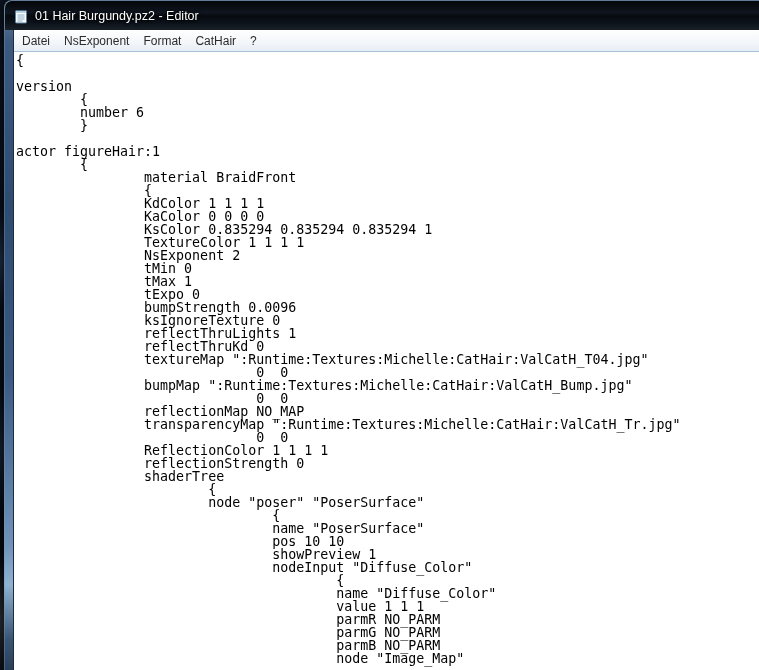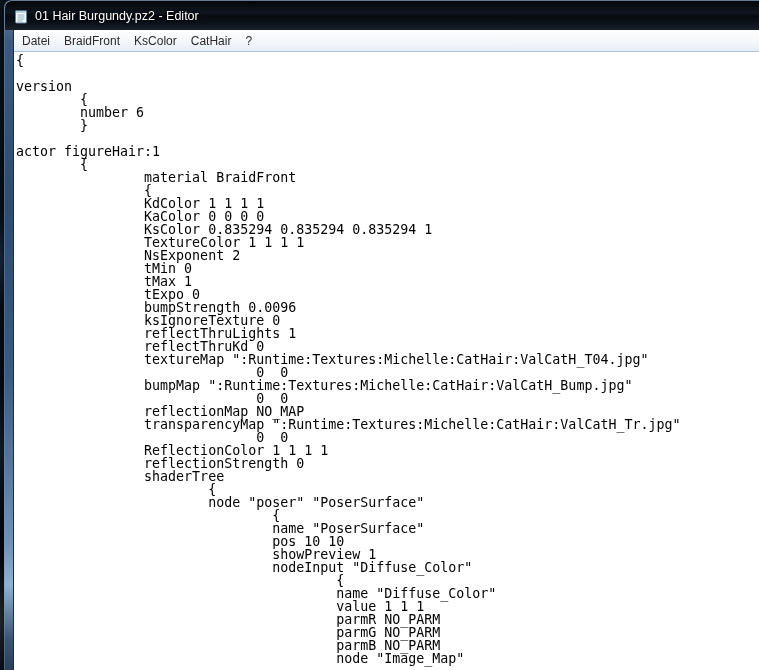--- a/index.html
+++ b/index.html
@@ -75,22 +75,22 @@
         <line x1="4.5" y1="9" x2="11.5" y2="9" stroke="#7fa8c8" stroke-width="0.9"></line>
         <line x1="4.5" y1="11" x2="11.5" y2="11" stroke="#7fa8c8" stroke-width="0.9"></line>
         <line x1="4.5" y1="13" x2="9.5" y2="13" stroke="#7fa8c8" stroke-width="0.9"></line>
       </svg>
     </span>
     <span class="title-text">01 Hair Burgundy.pz2 - Editor</span>
   </div>
   <div class="window-body">
     <div class="menubar">
       <span class="menu-item">Datei</span>
-      <span class="menu-item">BraidFront</span>
-      <span class="menu-item">KsColor</span>
+      <span class="menu-item">NsExponent</span>
+      <span class="menu-item">Format</span>
       <span class="menu-item">CatHair</span>
       <span class="menu-item">?</span>
     </div>
     <pre class="editor">{
 
 version
         {
         number 6
         }
 

